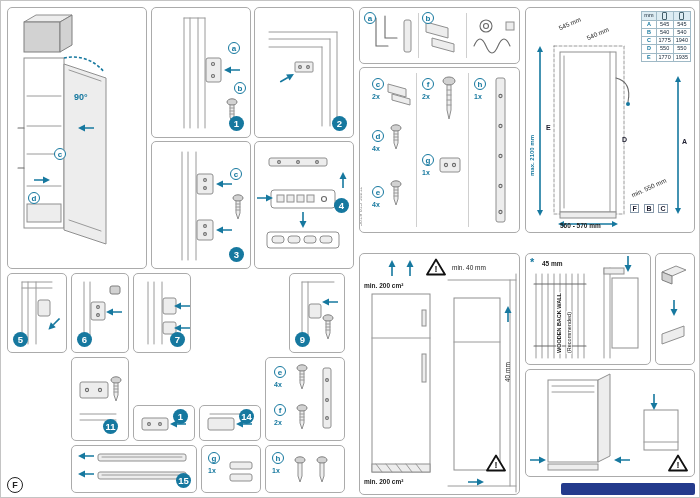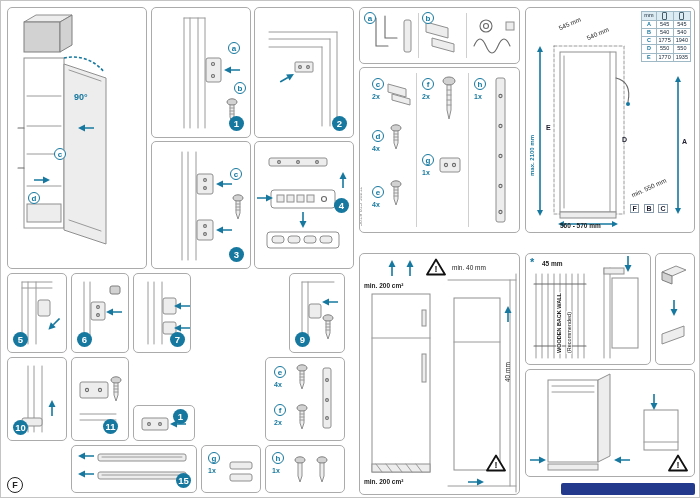--- a/index.html
+++ b/index.html
@@ -362,31 +362,20 @@
         <path class="f1" d="M4 7 V19 L6 25 L8 19 V7 Z"></path>
         <path class="s1" d="M4 10 H8 M4 13 H8 M4 16 H8"></path>
       </svg>
     <svg class="arw" style="left:32px;top:24px;transform:rotate(180deg)" width="16" height="8" viewBox="0 0 16 8">
         <path class="sa" d="M0 4 H9"></path>
         <path class="fa" d="M9 .5 L16 4 L9 7.5 Z"></path>
       </svg>
     <span class="badge" style="left:5px;bottom:5px">9</span>
   </div>
 
-  <div class="panel" style="left:6px;top:356px;width:60px;height:84px">
-    <svg class="art" width="58" height="82" viewBox="0 0 58 82">
-      <path class="s1" d="M20 8 V74 M26 8 V74 M34 8 V74"></path>
-      <rect class="f1" x="14" y="60" width="20" height="8" rx="2"></rect>
-    </svg>
-    <svg class="arw" style="left:36px;top:46px;transform:rotate(-90deg)" width="16" height="8" viewBox="0 0 16 8">
-        <path class="sa" d="M0 4 H9"></path>
-        <path class="fa" d="M9 .5 L16 4 L9 7.5 Z"></path>
-      </svg>
-    <span class="badge" style="left:5px;bottom:5px">10</span>
-  </div>
 
   <div class="panel" style="left:70px;top:356px;width:58px;height:84px">
     <svg class="art" width="56" height="82" viewBox="0 0 56 82">
       <rect class="f1" x="8" y="24" width="28" height="16" rx="2"></rect>
       <circle class="s2" cx="15" cy="32" r="1.6"></circle>
         <circle class="s2" cx="28" cy="32" r="1.6"></circle>
       <path class="s1" d="M8 56 H44 M8 62 H44"></path>
     </svg>
     <svg class="art" style="left:38px;top:18px" width="12" height="26" viewBox="0 0 12 26">
         <ellipse class="f2" cx="6" cy="4" rx="5" ry="3.2"></ellipse>
@@ -403,20 +392,31 @@
       <circle class="s2" cx="15" cy="18" r="1.4"></circle>
         <circle class="s2" cx="26" cy="18" r="1.4"></circle>
     </svg>
     <svg class="arw" style="left:36px;top:14px;transform:rotate(180deg)" width="16" height="8" viewBox="0 0 16 8">
         <path class="sa" d="M0 4 H9"></path>
         <path class="fa" d="M9 .5 L16 4 L9 7.5 Z"></path>
       </svg>
     <span class="badge" style="right:6px;top:3px">1</span>
   </div>
 
+  <div class="panel" style="left:198px;top:404px;width:62px;height:36px">
+    <svg class="art" width="60" height="34" viewBox="0 0 60 34">
+      <rect class="f1" x="8" y="12" width="26" height="12" rx="2"></rect>
+      <path class="s1" d="M10 8 H40"></path>
+    </svg>
+    <svg class="arw" style="left:36px;top:14px;transform:rotate(180deg)" width="16" height="8" viewBox="0 0 16 8">
+        <path class="sa" d="M0 4 H9"></path>
+        <path class="fa" d="M9 .5 L16 4 L9 7.5 Z"></path>
+      </svg>
+    <span class="badge" style="right:6px;top:3px">14</span>
+  </div>
 
   <div class="panel" style="left:264px;top:356px;width:80px;height:84px">
     <span class="pbadge" style="left:8px;top:8px">e</span>
     <span class="qty" style="left:8px;top:23px">4x</span>
     <svg class="art" style="left:30px;top:6px" width="12" height="26" viewBox="0 0 12 26">
         <ellipse class="f2" cx="6" cy="4" rx="5" ry="3.2"></ellipse>
         <path class="f1" d="M4 7 V19 L6 25 L8 19 V7 Z"></path>
         <path class="s1" d="M4 10 H8 M4 13 H8 M4 16 H8"></path>
       </svg>
     <span class="pbadge" style="left:8px;top:46px">f</span>

